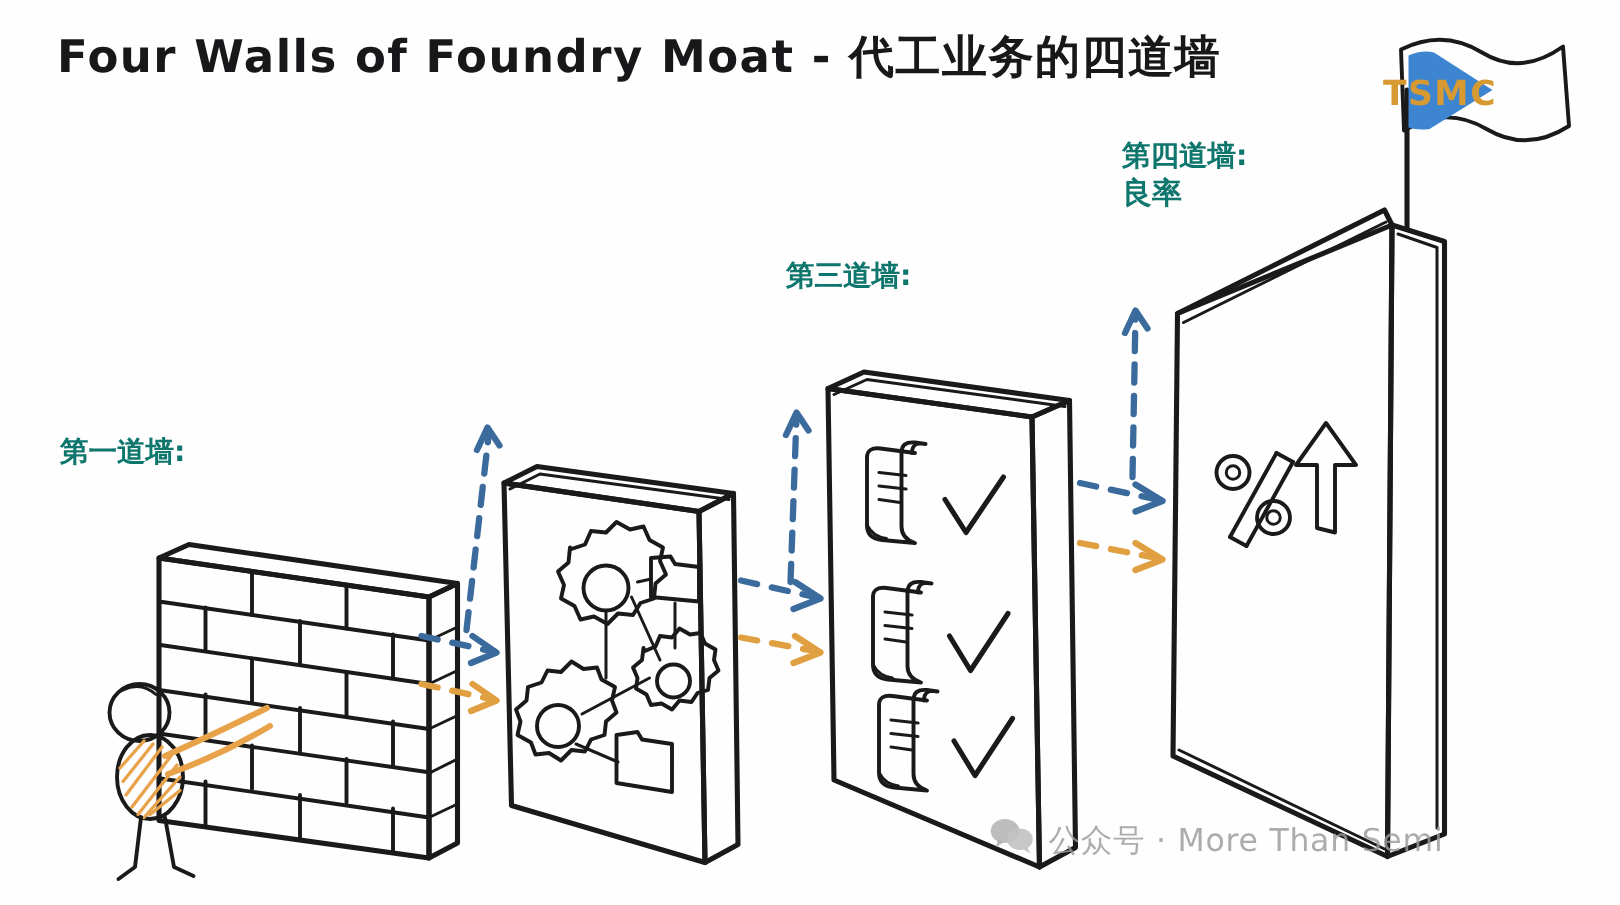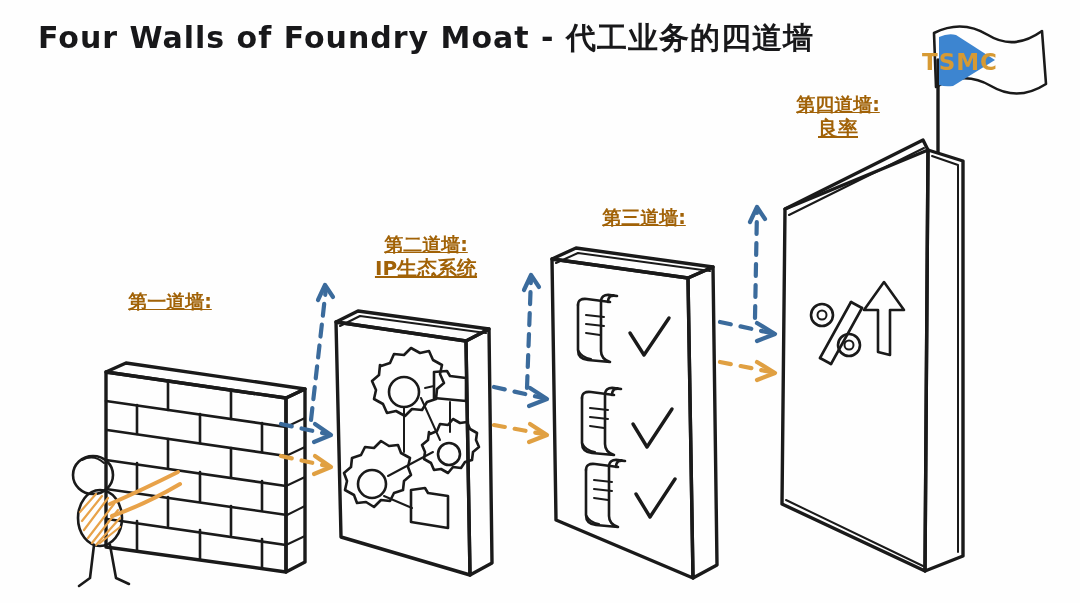--- a/index.html
+++ b/index.html
@@ -23,33 +23,32 @@
     left: 38px; top: 18px;
     font-family: "DejaVu Sans", sans-serif;
     font-size: 30px;
     font-weight: 700;
     letter-spacing: 1px;
     color: #18181a;
     white-space: nowrap;
   }
   .wall-label {
     position: absolute;
-    text-align: center;
+    text-align: left;
     font-family: "DejaVu Sans", sans-serif;
     font-weight: 700;
-    color: #a16207;
+    color: #0f766e;
     line-height: 1.28;
     white-space: nowrap;
-    text-decoration: underline;
   }
   .wall-label .l1 { display: block; font-size: 19px; }
   .wall-label .l2 { display: block; font-size: 20px; }
   #label1 { left: 40px;  top: 289px; width: 260px; }
   #label2 { left: 316px; top: 232px; width: 220px; }
-  #label3 { left: 524px; top: 172px; width: 240px; margin-top: 33px; }
+  #label3 { left: 524px; top: 172px; width: 240px; }
   #label4 { left: 748px; top: 92px;  width: 180px; }
 
   #watermark {
     position: absolute;
     left: 660px; top: 545px;
     display: flex; align-items: center; gap: 9px;
     color: #9b9b9b;
     font-size: 21px;
     font-family: "DejaVu Sans", sans-serif;
     letter-spacing: 0.5px;
@@ -335,26 +334,33 @@
       <path class="arrow-blue dash-s" d="M720 322 L771 333"></path>
       <path class="arrow-blue-head" d="M757 323 L775 334 L757 341"></path>
       <path class="arrow-orange dash-s" d="M720 362 L771 372"></path>
       <path class="arrow-orange" d="M757 362 L775 373 L757 380"></path>
     </g>
   </svg>
 
   <div class="wall-label" id="label1">
     <span class="l1">第一道墙:</span>
   </div>
-  <div class="wall-label" id="label2">
-    <span class="l1">第二道墙:</span>
-    <span class="l2">IP生态系统</span>
-  </div>
   <div class="wall-label" id="label3">
     <span class="l1">第三道墙:</span>
   </div>
   <div class="wall-label" id="label4">
     <span class="l1">第四道墙:</span>
     <span class="l2">良率</span>
   </div>
 
+  <div id="watermark">
+    <span class="wechat">
+      <svg width="30" height="24" viewBox="0 0 30 24">
+        <ellipse cx="10" cy="9" rx="9.5" ry="8" fill="#9b9b9b" opacity="0.8"></ellipse>
+        <path d="M5 15 L4 20 L9 16.5 Z" fill="#9b9b9b" opacity="0.8"></path>
+        <ellipse cx="20" cy="14.5" rx="8.5" ry="7.2" fill="#b5b5b5" opacity="0.9"></ellipse>
+        <path d="M25 20 L27 24 L22.5 21.5 Z" fill="#b5b5b5" opacity="0.9"></path>
+      </svg>
+    </span>
+    <span>公众号 · More Than Semi</span>
+  </div>
 
 </div>
 
 </body></html>

